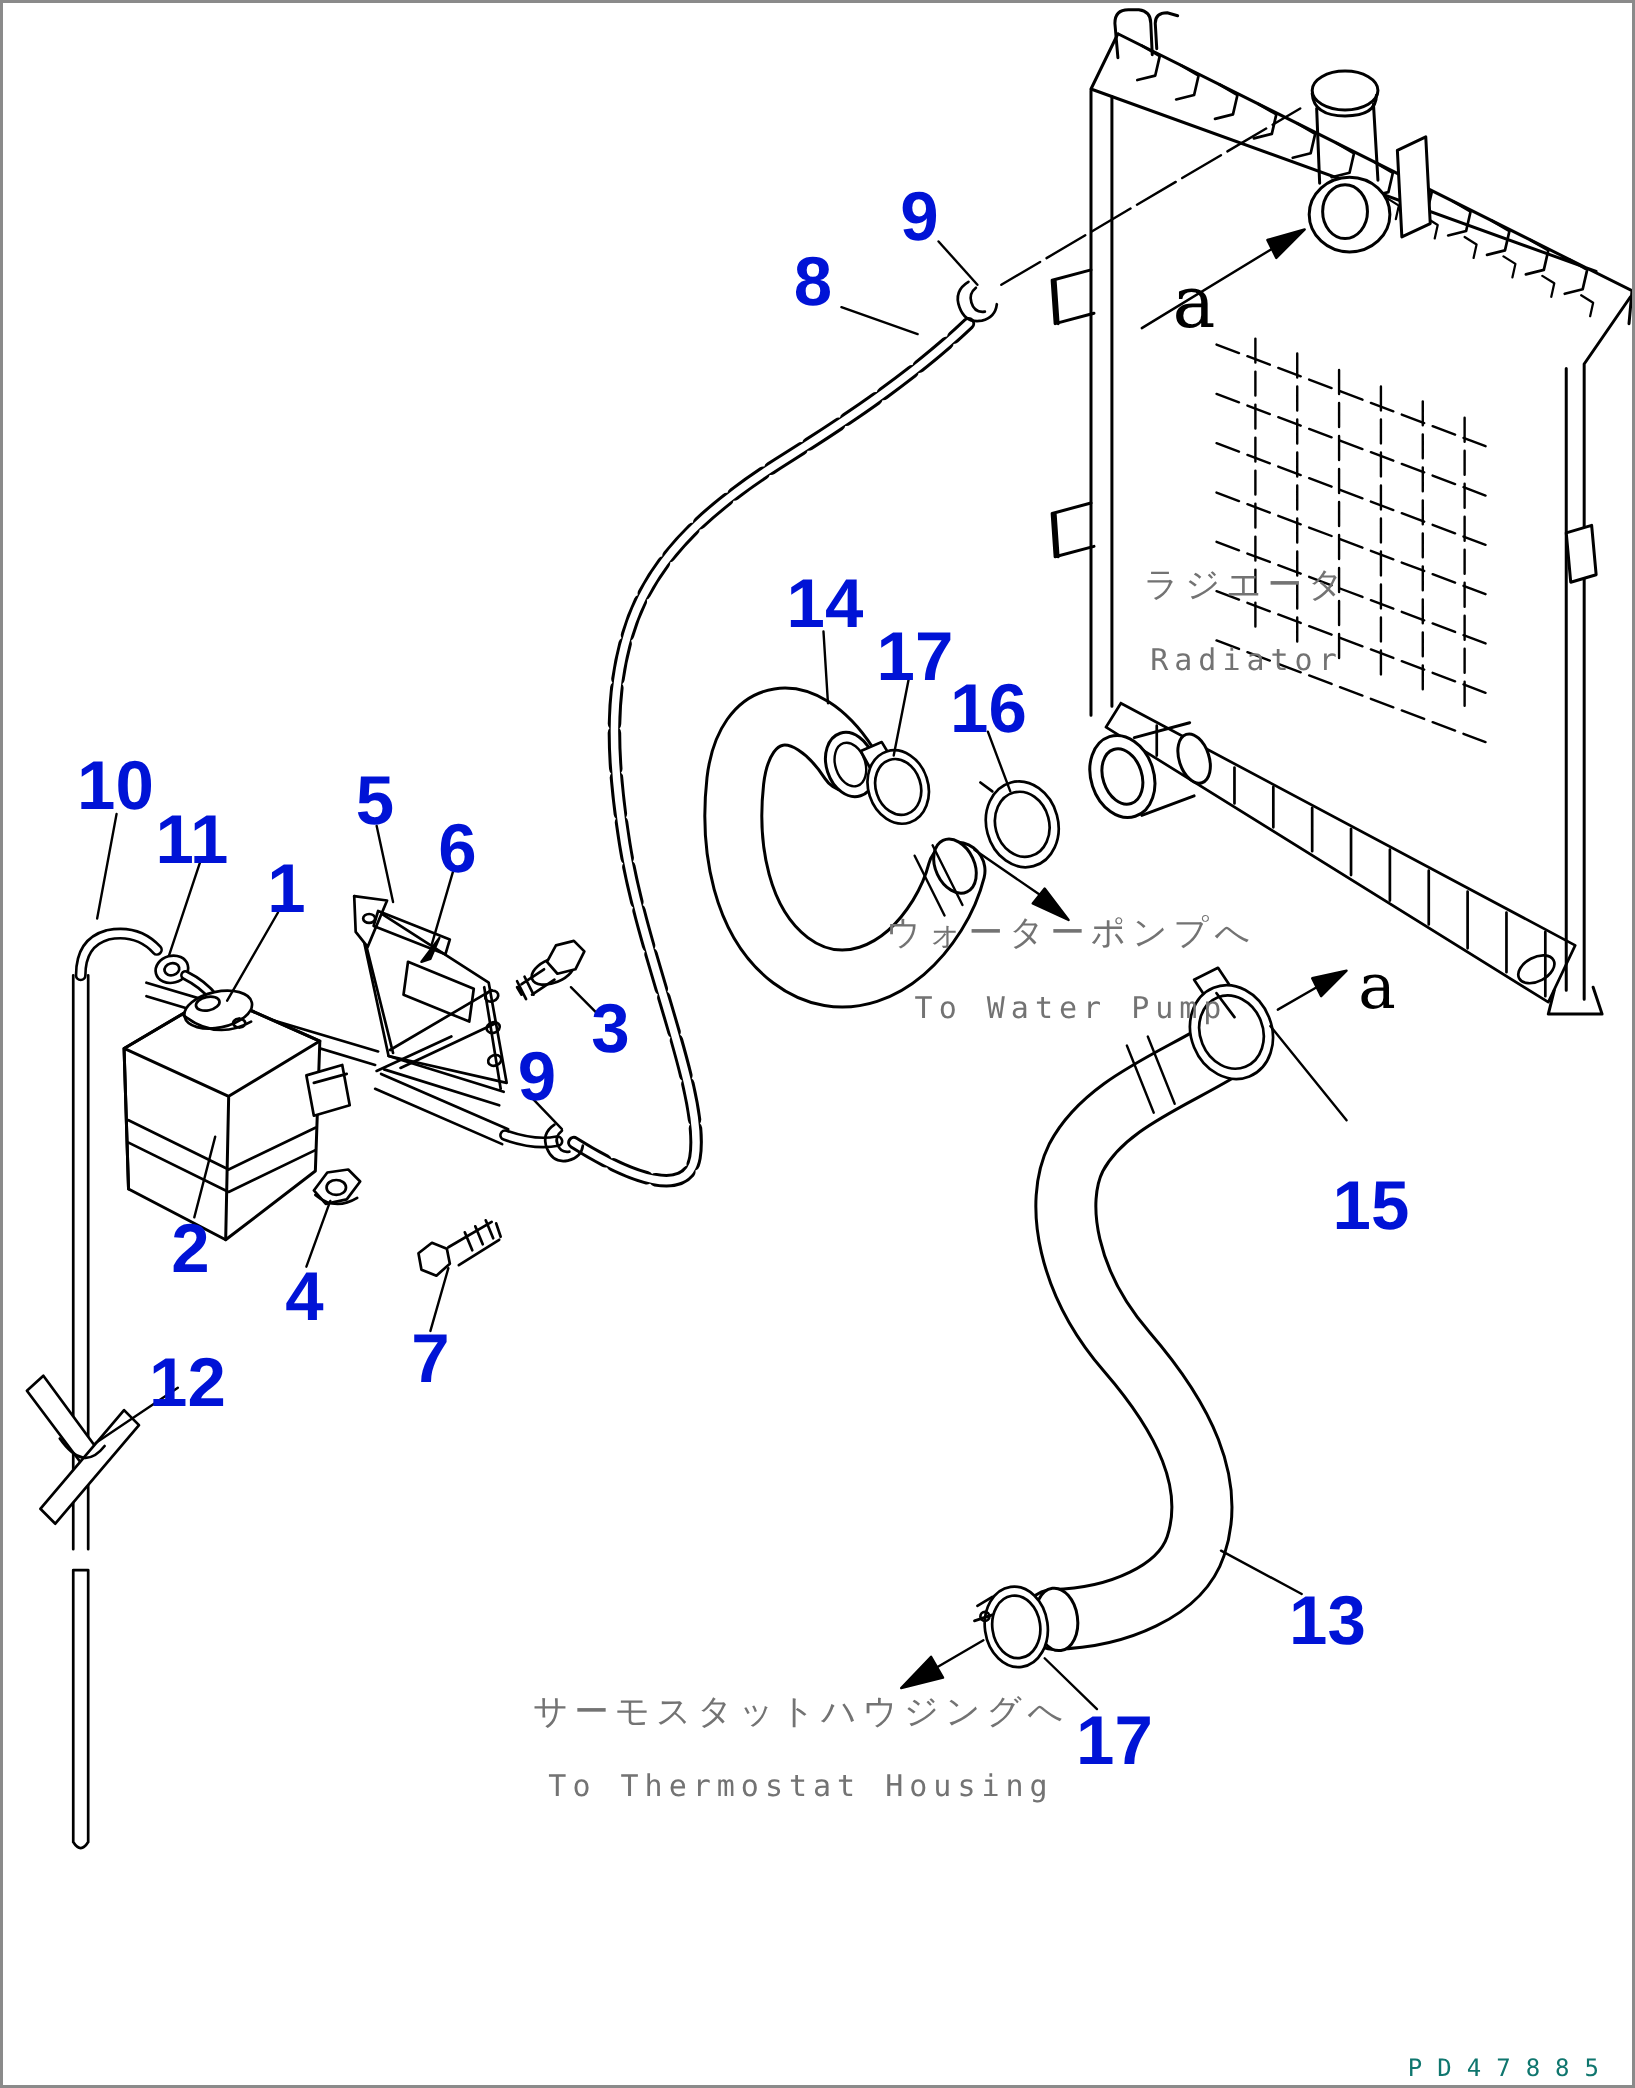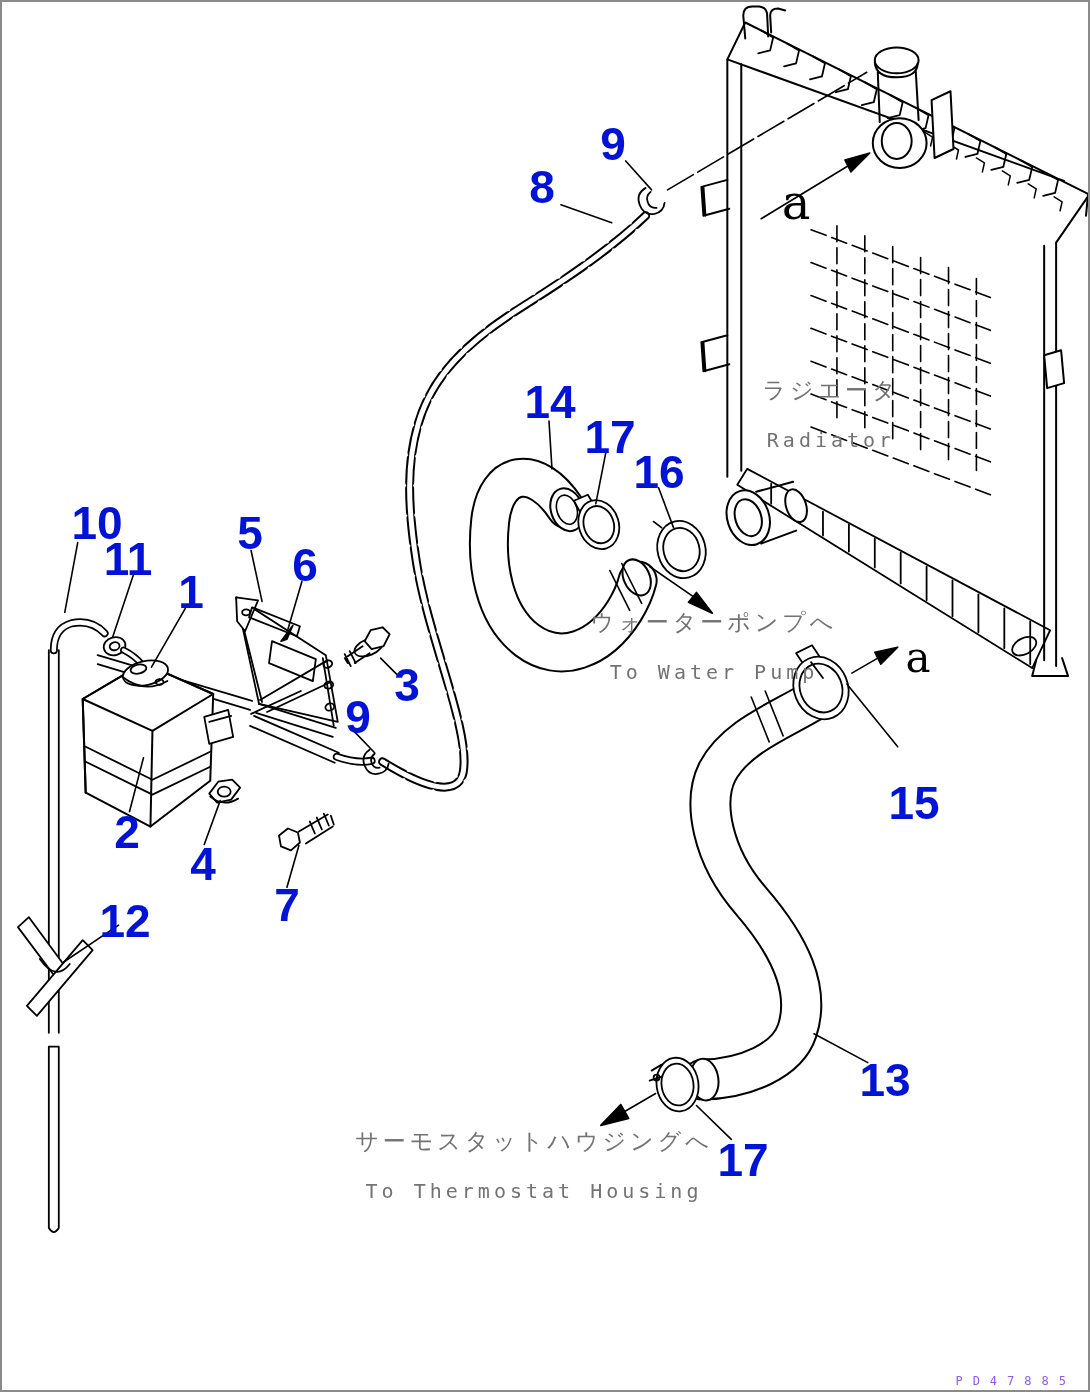--- a/index.html
+++ b/index.html
@@ -21,21 +21,21 @@
   }
   .anno{
     position:absolute;transform:translate(-50%,-50%);
     text-align:center;color:#737373;white-space:nowrap;
   }
   .anno .jp{font-family:"DejaVu Sans",sans-serif;font-size:23px;letter-spacing:4px;}
   .anno .en{font-family:"DejaVu Sans Mono","Liberation Mono",monospace;font-size:20px;letter-spacing:4px;margin-top:22px;}
   #partcode{
     position:absolute;right:12px;bottom:2px;
     font-family:"DejaVu Sans Mono","Liberation Mono",monospace;
-    font-size:12px;letter-spacing:10px;color:#8b5cf6;
+    font-size:16px;letter-spacing:10px;color:#0f766e;
   }
   svg path, svg line, svg ellipse, svg polygon, svg circle{vector-effect:non-scaling-stroke;}
 </style>
 </head>
 <body>
 
 <div id="stage">
 
 <svg id="art" viewBox="0 0 1090 1392" fill="none" stroke="#000" stroke-width="2" stroke-linecap="round" stroke-linejoin="round">
 
@@ -227,21 +227,21 @@
     <polygon points="280,641 292,625 286,639" fill="#000"></polygon>
   </g>
 </svg>
 
 <div id="overlay">
       <div class="callout" style="left: 540px; top: 185px;">8</div>
       <div class="callout" style="left: 611px; top: 142px;">9</div>
       <div class="callout" style="left: 548px; top: 400px;">14</div>
       <div class="callout" style="left: 608px; top: 435px;">17</div>
       <div class="callout" style="left: 657px; top: 470px;">16</div>
-      <div class="callout" style="left: 75px; top: 521px; margin-left: 20px;">10</div>
+      <div class="callout" style="left: 75px; top: 521px;">10</div>
       <div class="callout" style="left: 126px; top: 557px;">11</div>
       <div class="callout" style="left: 189px; top: 590px;">1</div>
       <div class="callout" style="left: 248px; top: 531px;">5</div>
       <div class="callout" style="left: 303px; top: 563px;">6</div>
       <div class="callout" style="left: 405px; top: 683px;">3</div>
       <div class="callout" style="left: 356px; top: 715px;">9</div>
       <div class="callout" style="left: 125px; top: 830px;">2</div>
       <div class="callout" style="left: 201px; top: 862px;">4</div>
       <div class="callout" style="left: 285px; top: 903px;">7</div>
       <div class="callout" style="left: 123px; top: 919px; text-align: center;">12</div>

